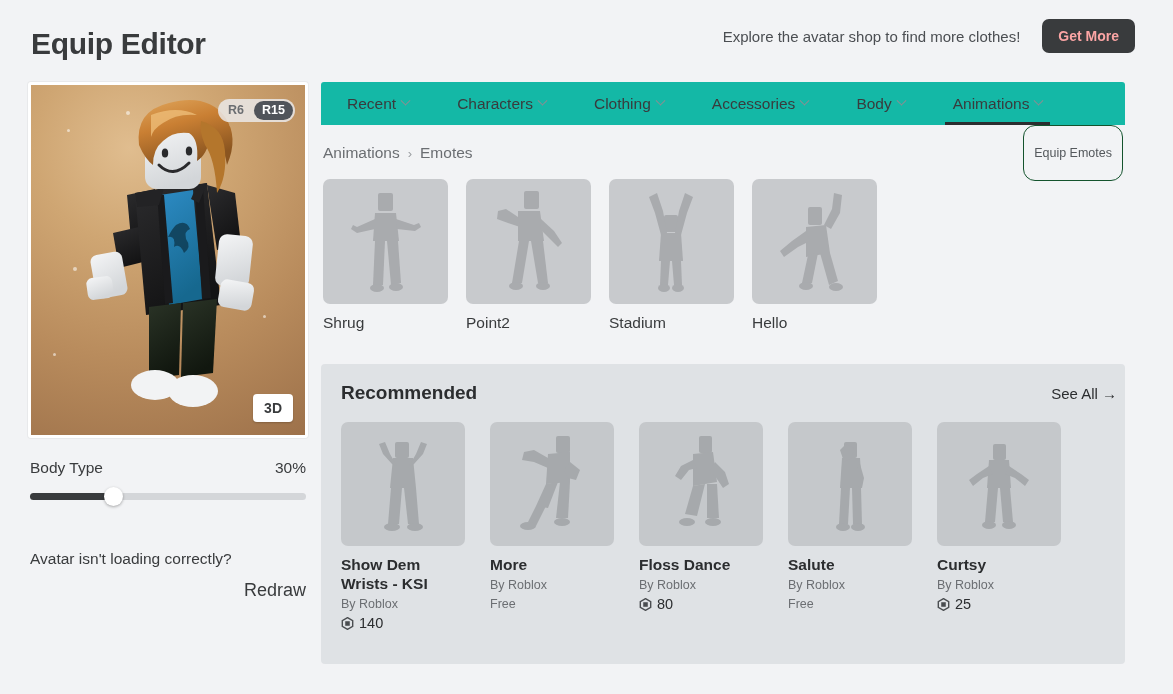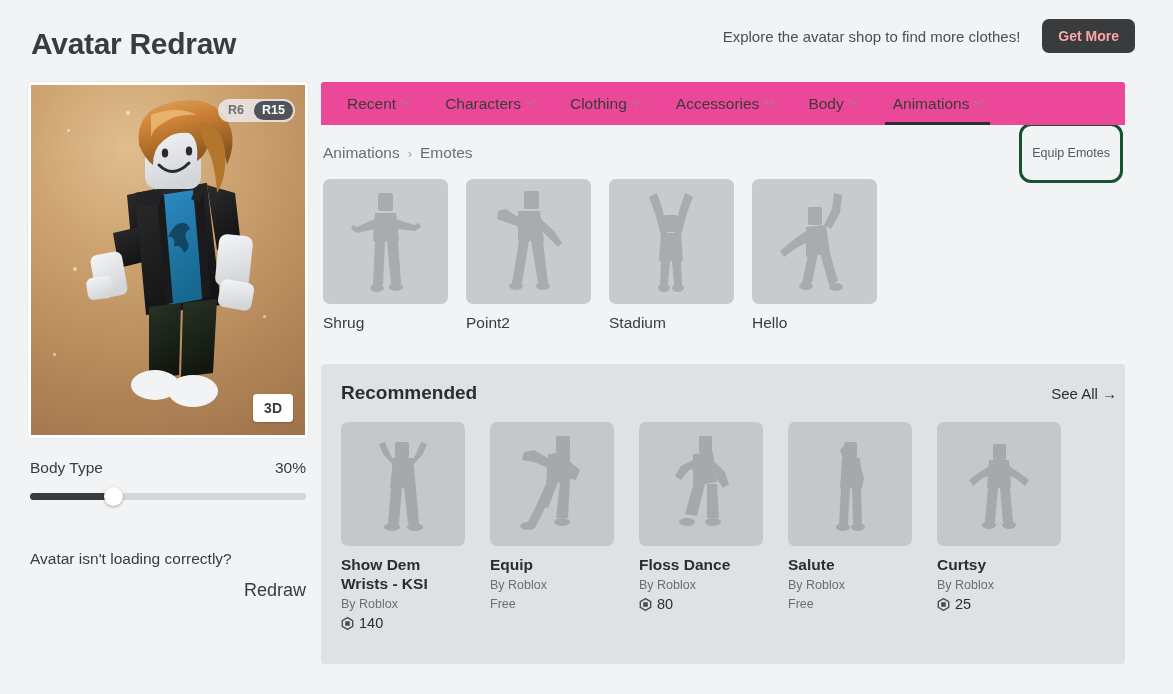--- a/index.html
+++ b/index.html
@@ -92,23 +92,23 @@
   }
 
   .loading-note { margin-top: 44px; font-size: 15.5px; color: #393b3d; padding-left: 2px; }
   .redraw-row { margin-top: 12px; text-align: right; padding-right: 2px; }
   .redraw-link { font-size: 18px; color: #393b3d; cursor: pointer; }
 
   
   .right-col { position: absolute; left: 321px; top: 82px; width: 804px; }
 
   .tabbar {
-    position: relative; background: #ec4899; height: 43px;
+    position: relative; background: #14b8a6; height: 43px;
     border-radius: 3px 3px 0 0;
-    display: flex; align-items: flex-start; padding: 0 8px;
+    display: flex; align-items: flex-start; padding: 0 8px; gap: 12px;
   }
   .tab {
     display: flex; align-items: center; gap: 6px;
     padding: 0 18px; height: 43px;
     font-size: 15.5px; color: #393b3d; cursor: pointer; position: relative;
   }
   .tab .chev {
     display: inline-block; width: 7px; height: 7px;
     border-right: 1.6px solid #8b8e92; border-bottom: 1.6px solid #8b8e92;
     transform: rotate(45deg) translate(-2px,-2px);
@@ -122,21 +122,21 @@
   
   .crumb-row {
     display: flex; align-items: center; justify-content: space-between;
     padding: 16px 2px 0 2px; height: 40px;
   }
   .crumb { display: flex; align-items: center; gap: 8px; font-size: 15.5px; }
   .crumb-link { color: #6b6e72; cursor: pointer; }
   .crumb-sep { color: #9a9da1; font-size: 13px; }
   .crumb-current { color: #6b6e72; }
   .equip-btn {
-    border: 3px solid #14532d; background: transparent; color: #54585c;
+    border: 1px solid #14532d; background: transparent; color: #54585c;
     font-family: "Liberation Sans", sans-serif;
     font-size: 12.5px; padding: 20px 10px; border-radius: 12px; cursor: pointer;
   }
 
   
   .emote-row { display: flex; gap: 18px; margin-top: 14px; padding-left: 2px; }
   .emote-cell { width: 125px; }
   .emote-thumb {
     width: 125px; height: 125px; background: #c8cacd; border-radius: 7px;
     position: relative; overflow: hidden; cursor: pointer;
@@ -167,21 +167,21 @@
   .robux-ico { display: inline-block; width: 13px; height: 13px; }
 
   .figure { position: absolute; left: 0; top: 0; width: 100%; height: 100%; }
 </style>
 </head>
 <body>
 
 <div class="page">
 
   <div class="header">
-    <div class="page-title">Avatar Redraw</div>
+    <div class="page-title">Equip Editor</div>
     <div class="header-right">
       <span class="shop-blurb">Explore the avatar shop to find more clothes!</span>
       <button class="get-more-btn">Get More</button>
     </div>
   </div>
 
   <div class="left-col">
 
     <div class="avatar-card">
       <div class="avatar-img">
@@ -439,21 +439,21 @@
                 <path d="M58 36 L44 28 L34 30 L32 38 L44 40 L58 46 Z"></path>
                 <path d="M80 40 L90 48 L86 58 L78 56 L74 48 Z"></path>
                 <path d="M56 62 L68 60 L58 86 L46 84 Z"></path>
                 <path d="M70 60 L80 60 L78 96 L66 96 Z"></path>
                 <path d="M46 84 L56 84 L46 104 L38 100 Z"></path>
                 <ellipse cx="38" cy="104" rx="8" ry="4"></ellipse>
                 <ellipse cx="72" cy="100" rx="8" ry="4"></ellipse>
               </g>
             </svg>
           </div>
-          <div class="reco-name">Equip</div>
+          <div class="reco-name">More</div>
           <div class="reco-by">By  Roblox</div>
           <div class="reco-free">Free</div>
         </div>
 
         <div class="reco-cell">
           <div class="reco-thumb">
             <svg class="figure" viewBox="0 0 124 124">
               <g fill="#a6a9ac">
                 <rect x="60" y="14" width="13" height="17" rx="2"></rect>
                 <path d="M54 32 L74 30 L78 60 L54 64 Z"></path>

